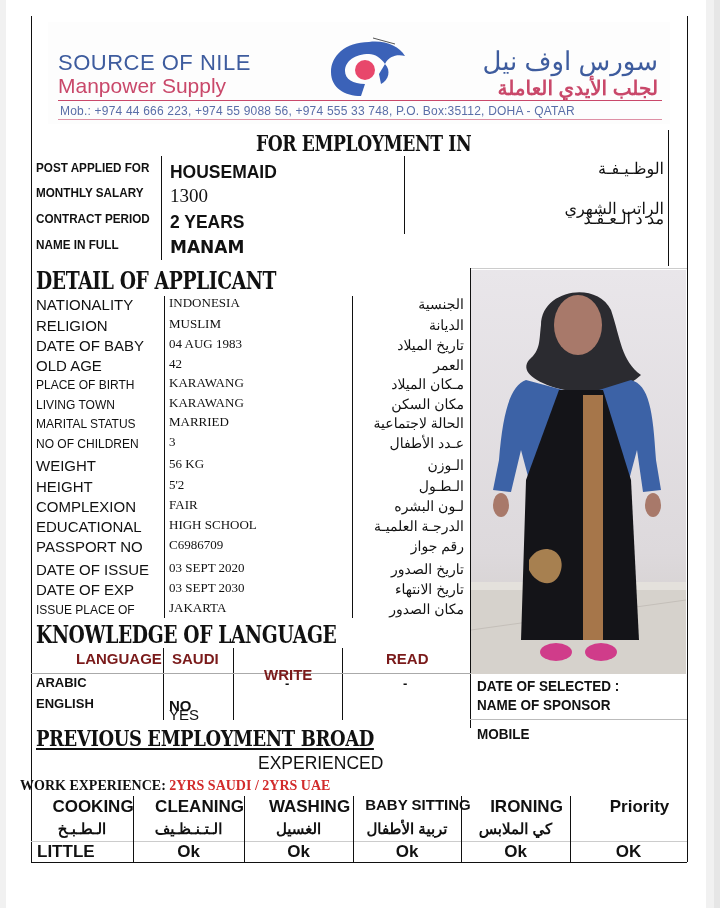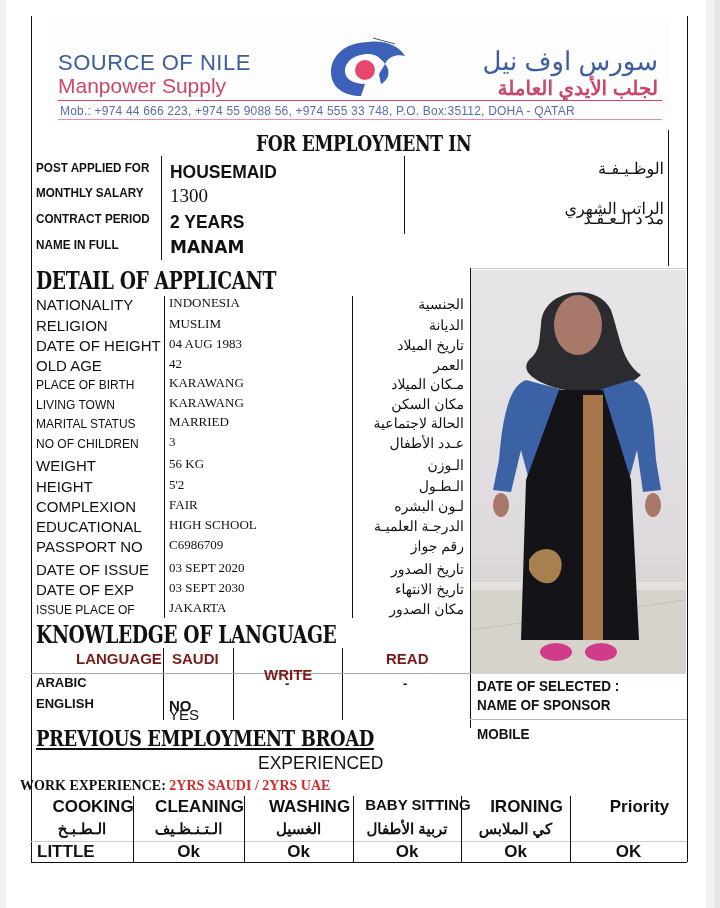--- a/index.html
+++ b/index.html
@@ -113,21 +113,21 @@
       <div class="abs lbl" style="left: 36px; top: 296px;">NATIONALITY</div>
       <div class="abs val" style="left: 169px; top: 295px;">INDONESIA</div>
       <div class="abs ar ar-row" style="left: 330px; width: 134px; top: 296px;">الجنسية</div>
     </div>
     <div>
       <div class="abs lbl" style="left: 36px; top: 317px;">RELIGION</div>
       <div class="abs val" style="left: 169px; top: 316px;">MUSLIM</div>
       <div class="abs ar ar-row" style="left: 330px; width: 134px; top: 317px;">الديانة</div>
     </div>
     <div>
-      <div class="abs lbl" style="left: 36px; top: 337px;">DATE OF HEIGHT</div>
+      <div class="abs lbl" style="left: 36px; top: 337px;">DATE OF BABY</div>
       <div class="abs val" style="left: 169px; top: 336px;">04 AUG 1983</div>
       <div class="abs ar ar-row" style="left: 330px; width: 134px; top: 337px;">تاريخ الميلاد</div>
     </div>
     <div>
       <div class="abs lbl" style="left: 36px; top: 357px; text-align: right;">OLD AGE</div>
       <div class="abs val" style="left: 169px; top: 356px;">42</div>
       <div class="abs ar ar-row" style="left: 330px; width: 134px; top: 357px;">العمر</div>
     </div>
     <div>
       <div class="abs lbl-s" style="left: 36px; top: 378px;">PLACE OF BIRTH</div>

